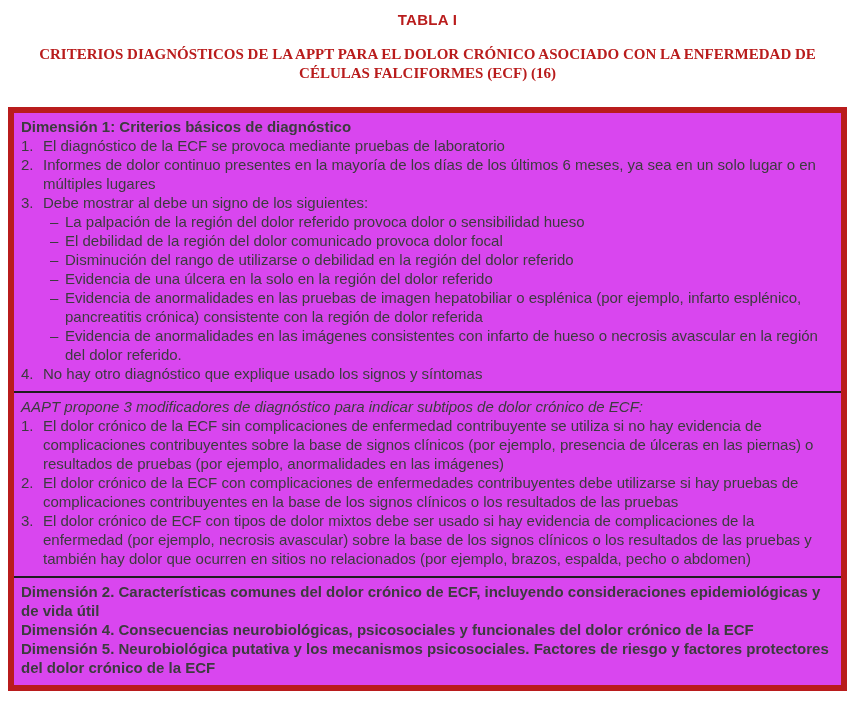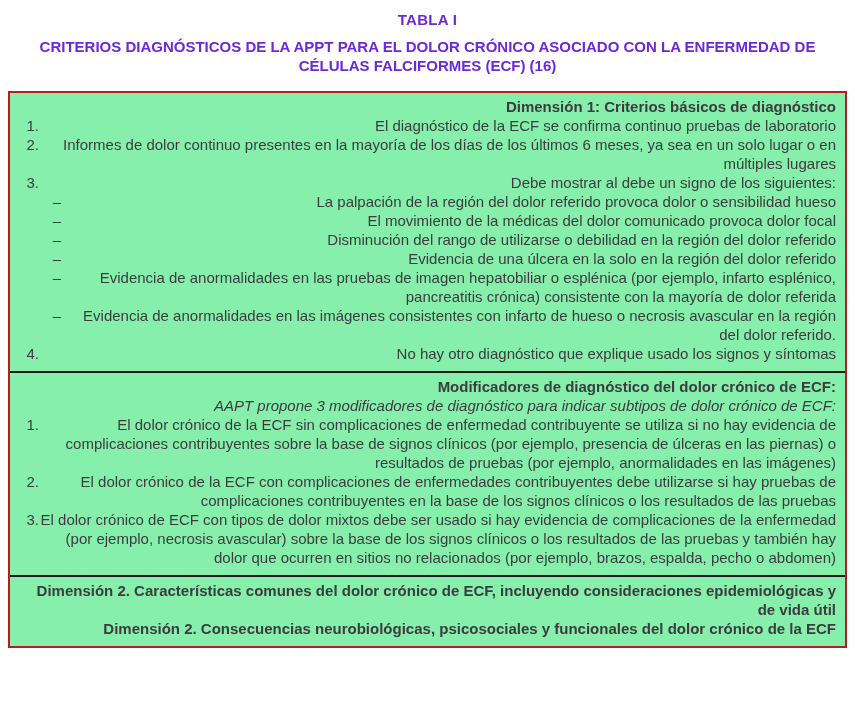--- a/index.html
+++ b/index.html
@@ -12,28 +12,28 @@
     font-size: 15px;
     line-height: 19px;
     color: #3c3c3e;
   }
   .page { padding: 8px 8px 0 8px; }
 
   
   .caption {
     text-align: center;
     font-weight: bold;
-    color: #6d28d9;
+    color: #b91c1c;
     padding: 2px 0 8px 0;
   }
   .caption .t1 { margin-bottom: 3px; letter-spacing: 0.3px; }
-  .caption .t2 { max-width: 790px; margin: 8px auto; }
+  .caption .t2 { max-width: 790px; margin: 16px auto; font-family: Liberation Serif, serif; }
 
   
-  .box { border: 2px solid #b91c1c; background: #86efac; text-align: right; }
+  .box { border: 6px solid #b91c1c; background: #d946ef; }
 
   .sec {
     padding: 4px 9px 8px 7px;
     border-bottom: 2px solid #1d1d1f;
   }
   .sec:last-child { border-bottom: none; }
 
   .h { font-weight: bold; }
   .intro { font-style: italic; }
 
@@ -58,81 +58,81 @@
     <div class="t2">CRITERIOS DIAGNÓSTICOS DE LA APPT PARA EL DOLOR CRÓNICO ASOCIADO CON LA ENFERMEDAD DE CÉLULAS FALCIFORMES (ECF) (16)</div>
   </div>
 
   <div class="box">
 
     <section class="sec">
       <div class="h">Dimensión 1: Criterios básicos de diagnóstico</div>
 
       <div class="row">
         <span class="mk">1.</span>
-        <span class="tx">El diagnóstico de la ECF se confirma continuo pruebas de laboratorio</span>
+        <span class="tx">El diagnóstico de la ECF se provoca mediante pruebas de laboratorio</span>
       </div>
 
       <div class="row">
         <span class="mk">2.</span>
         <span class="tx">Informes de dolor continuo presentes en la mayoría de los días de los últimos 6 meses, ya sea en un solo lugar o en múltiples lugares</span>
       </div>
 
       <div class="row">
         <span class="mk">3.</span>
         <span class="tx">Debe mostrar al debe un signo de los siguientes:</span>
       </div>
 
       <div class="row sub">
         <span class="mk">–</span>
         <span class="tx">La palpación de la región del dolor referido provoca dolor o sensibilidad hueso</span>
       </div>
       <div class="row sub">
         <span class="mk">–</span>
-        <span class="tx">El movimiento de la médicas del dolor comunicado provoca dolor focal</span>
+        <span class="tx">El debilidad de la región del dolor comunicado provoca dolor focal</span>
       </div>
       <div class="row sub">
         <span class="mk">–</span>
         <span class="tx">Disminución del rango de utilizarse o debilidad en la región del dolor referido</span>
       </div>
       <div class="row sub">
         <span class="mk">–</span>
         <span class="tx">Evidencia de una úlcera en la solo en la región del dolor referido</span>
       </div>
       <div class="row sub">
         <span class="mk">–</span>
-        <span class="tx">Evidencia de anormalidades en las pruebas de imagen hepatobiliar o esplénica (por ejemplo, infarto esplénico, pancreatitis crónica) consistente con la mayoría de dolor referida</span>
+        <span class="tx">Evidencia de anormalidades en las pruebas de imagen hepatobiliar o esplénica (por ejemplo, infarto esplénico, pancreatitis crónica) consistente con la región de dolor referida</span>
       </div>
       <div class="row sub">
         <span class="mk">–</span>
         <span class="tx">Evidencia de anormalidades en las imágenes consistentes con infarto de hueso o necrosis avascular en la región del dolor referido.</span>
       </div>
 
       <div class="row">
         <span class="mk">4.</span>
         <span class="tx">No hay otro diagnóstico que explique usado los signos y síntomas</span>
       </div>
     </section>
 
     <section class="sec">
-      <div class="h">Modificadores de diagnóstico del dolor crónico de ECF:</div>
       <div class="intro">AAPT propone 3 modificadores de diagnóstico para indicar subtipos de dolor crónico de ECF:</div>
 
       <div class="row">
         <span class="mk">1.</span>
         <span class="tx">El dolor crónico de la ECF sin complicaciones de enfermedad contribuyente se utiliza si no hay evidencia de complicaciones contribuyentes sobre la base de signos clínicos (por ejemplo, presencia de úlceras en las piernas) o resultados de pruebas (por ejemplo, anormalidades en las imágenes)</span>
       </div>
       <div class="row">
         <span class="mk">2.</span>
         <span class="tx">El dolor crónico de la ECF con complicaciones de enfermedades contribuyentes debe utilizarse si hay pruebas de complicaciones contribuyentes en la base de los signos clínicos o los resultados de las pruebas</span>
       </div>
       <div class="row">
         <span class="mk">3.</span>
         <span class="tx">El dolor crónico de ECF con tipos de dolor mixtos debe ser usado si hay evidencia de complicaciones de la enfermedad (por ejemplo, necrosis avascular) sobre la base de los signos clínicos o los resultados de las pruebas y también hay dolor que ocurren en sitios no relacionados (por ejemplo, brazos, espalda, pecho o abdomen)</span>
       </div>
     </section>
 
     <section class="sec">
       <div class="bl">Dimensión 2. Características comunes del dolor crónico de ECF, incluyendo consideraciones epidemiológicas y de vida útil</div>
-      <div class="bl">Dimensión 2. Consecuencias neurobiológicas, psicosociales y funcionales del dolor crónico de la ECF</div>
+      <div class="bl">Dimensión 4. Consecuencias neurobiológicas, psicosociales y funcionales del dolor crónico de la ECF</div>
+      <div class="bl">Dimensión 5. Neurobiológica putativa y los mecanismos psicosociales. Factores de riesgo y factores protectores del dolor crónico de la ECF</div>
     </section>
 
   </div>
 </div>
 
 </body></html>

